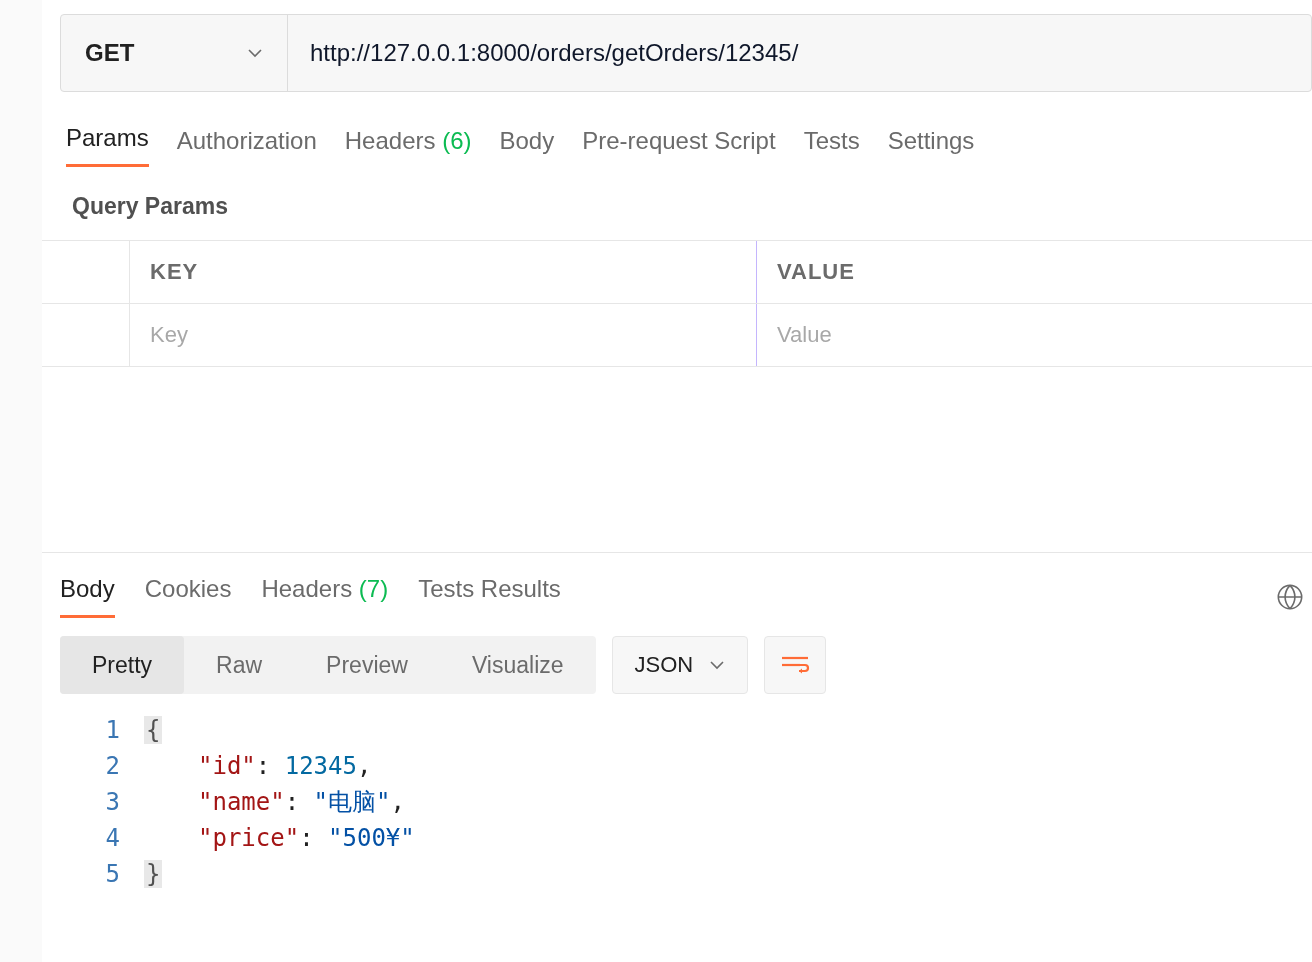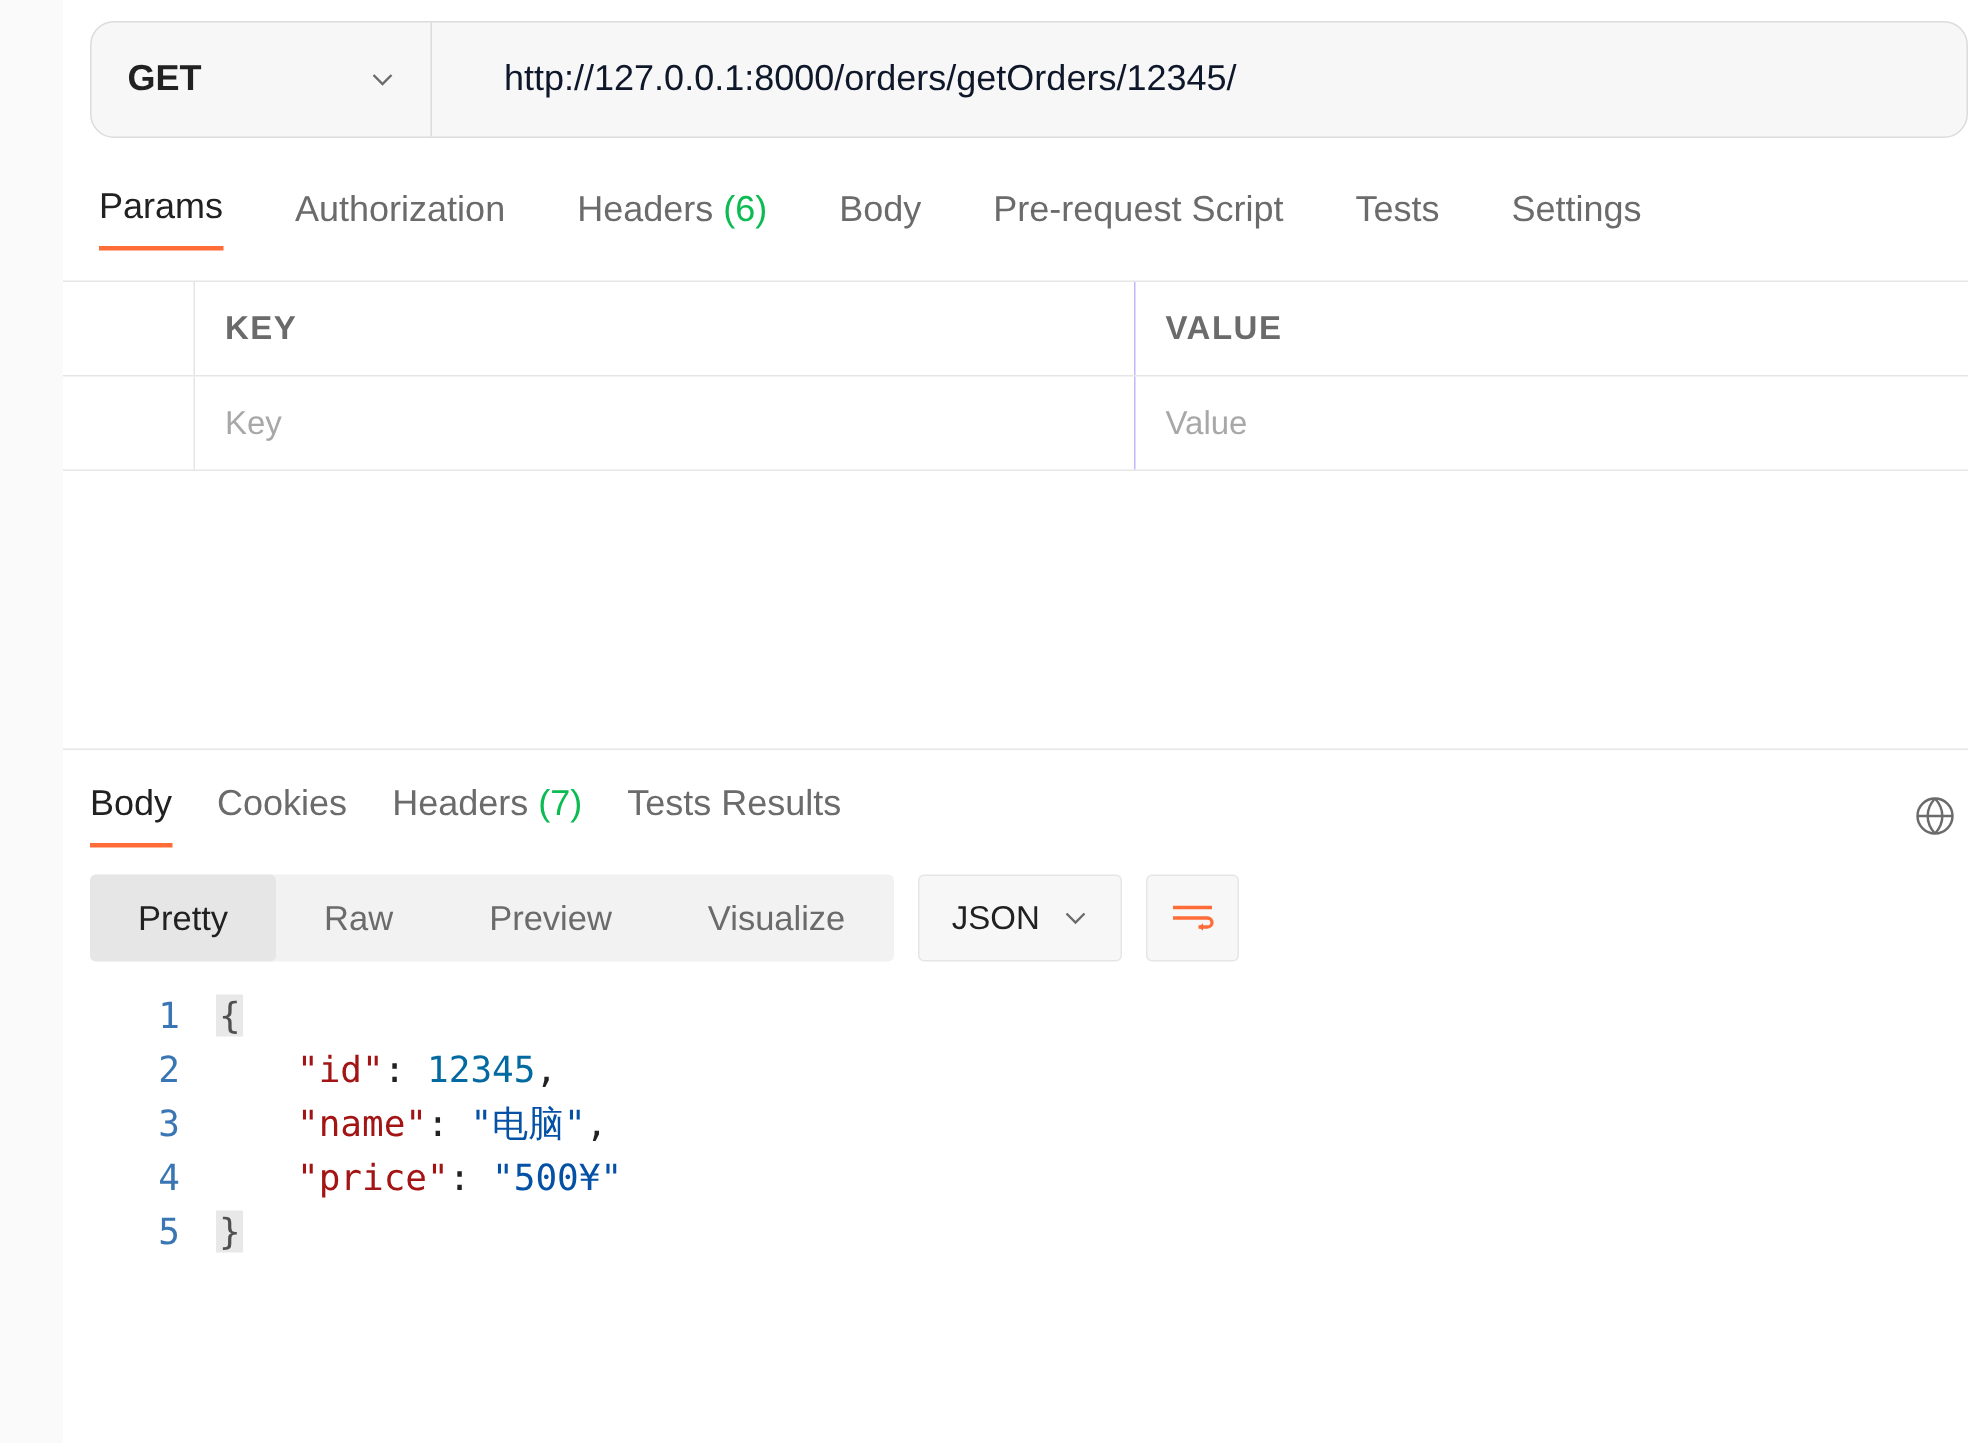--- a/index.html
+++ b/index.html
@@ -26,24 +26,23 @@
     .content {
       margin-left: 42px;
     }
 
     
     .request-row {
       display: flex;
       margin: 14px 0 0 18px;
       border: 1px solid #dcdcdc;
       background: #f7f7f7;
-      border-radius: 16px;
+      border-radius: 4px;
       height: 78px;
       align-items: stretch;
-      gap: 26px;
     }
     .method-select {
       display: flex;
       align-items: center;
       padding: 0 24px;
       border-right: 1px solid #dcdcdc;
       width: 227px;
       cursor: pointer;
     }
     .method-label {
@@ -63,25 +62,25 @@
       border: none;
       font-size: 24px;
       padding: 0 22px;
       color: #0f172a;
       outline: none;
     }
 
     
     .req-tabs {
       display: flex;
-      gap: 48px;
+      gap: 28px;
       margin: 32px 0 0 24px;
       font-size: 24px;
       color: #6b6b6b;
-      align-items: center;
+      align-items: flex-end;
     }
     .req-tab {
       cursor: pointer;
       padding-bottom: 12px;
     }
     .req-tab.active {
       color: #212121;
       border-bottom: 3px solid #ff6c37;
     }
     .count {
@@ -269,20 +268,21 @@
     <div class="req-tab">
       <span>Headers</span>
       <span class="count">(6)</span>
     </div>
     <div class="req-tab">Body</div>
     <div class="req-tab">Pre-request Script</div>
     <div class="req-tab">Tests</div>
     <div class="req-tab">Settings</div>
   </div>
 
+  <div class="qp-title">Query Params</div>
   <div class="qp-table">
     <div class="qp-row">
       <div class="qp-handle"></div>
       <div class="qp-key qp-header">KEY</div>
       <div class="qp-value qp-header">VALUE</div>
     </div>
     <div class="qp-row">
       <div class="qp-handle"></div>
       <div class="qp-key"><input class="qp-input" placeholder="Key" style=""></div>
       <div class="qp-value"><input class="qp-input" placeholder="Value" style=""></div>

